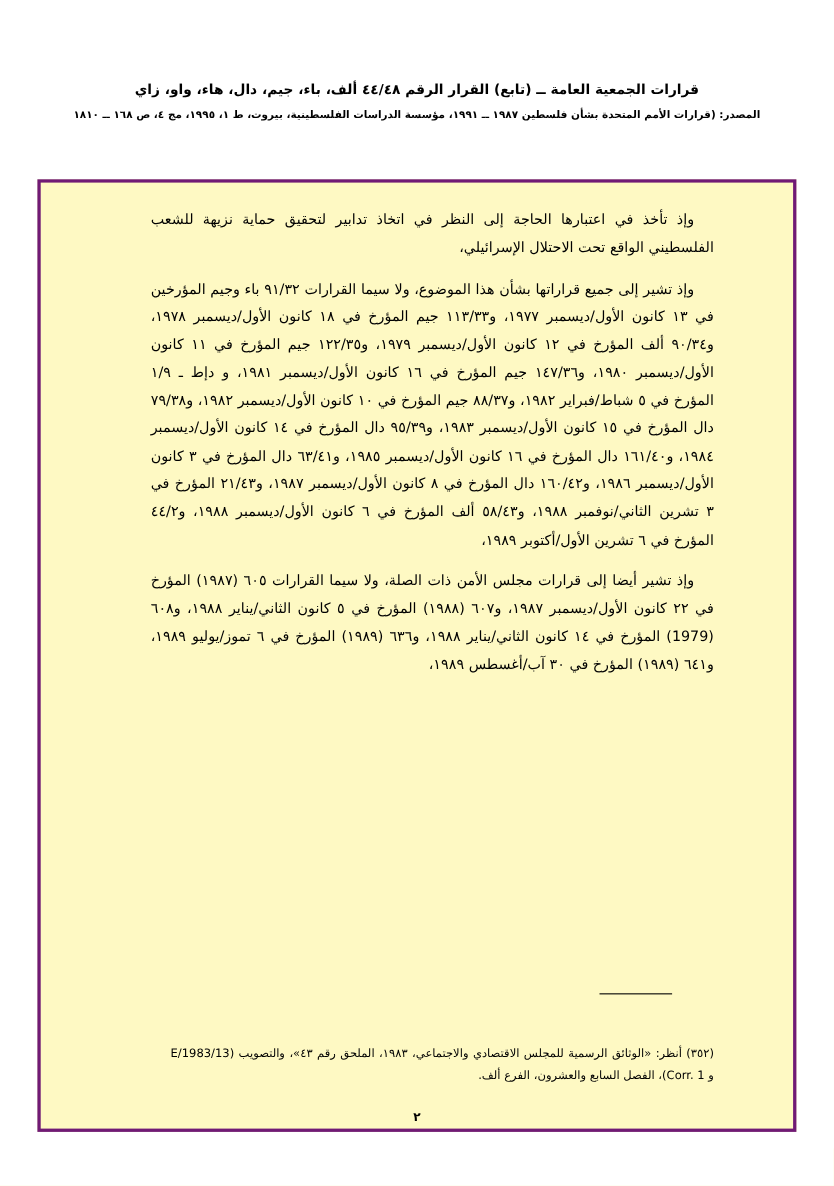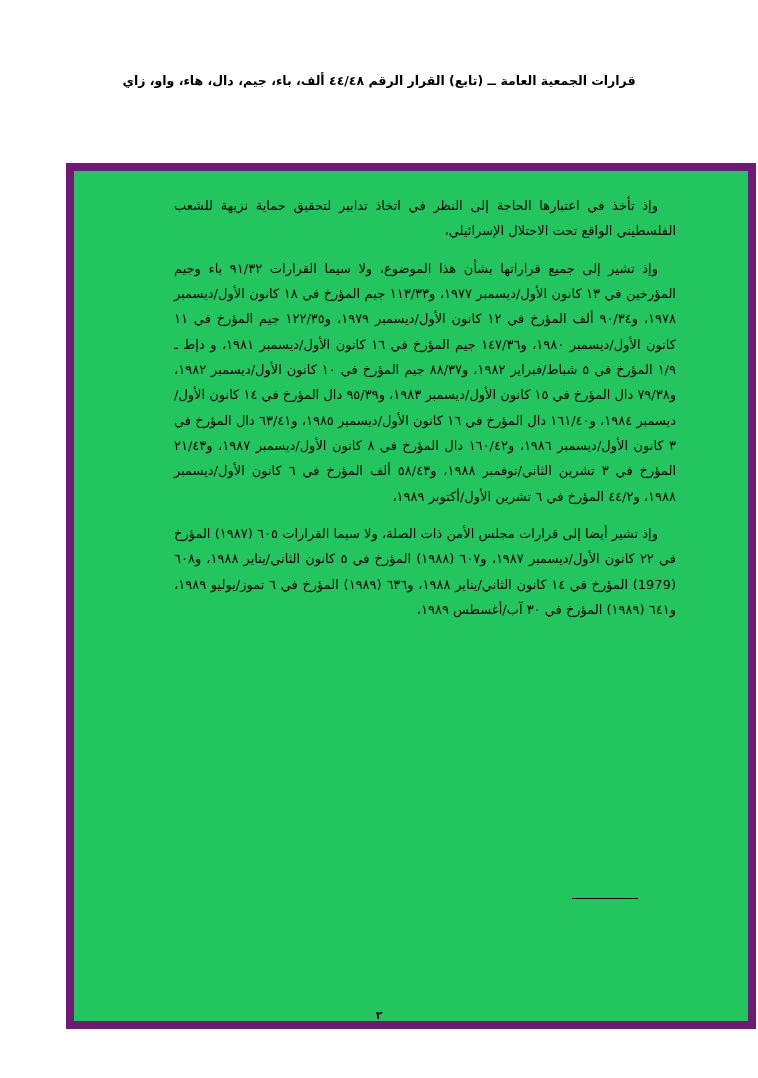--- a/index.html
+++ b/index.html
@@ -36,24 +36,23 @@
     color: #000;
     margin-top: 7px;
     line-height: 1.5;
   }
   .frame {
     position: absolute;
     top: 163px;
     left: 34px;
     width: 690px;
     height: 866px;
-    border: 8px solid #701a75;
+    border: 3px solid #701a75;
     box-sizing: border-box;
-    background: #22c55e;
-    margin-left: 32px;
+    background: #fef9c3;
   }
   .content {
     position: absolute;
     top: 22px;
     right: 0;
     left: 0;
     padding: 0 72px 0 100px;
   }
   .para {
     font-size: 13px;
@@ -95,26 +94,28 @@
     font-weight: bold;
   }
 </style>
 </head>
 <body>
 
 <div class="page">
 
   <div class="header-block">
     <div class="doc-title">قرارات الجمعية العامة ــ (تابع) القرار الرقم ٤٤/٤٨ ألف، باء، جيم، دال، هاء، واو، زاي</div>
+    <div class="doc-source">المصدر: (قرارات الأمم المتحدة بشأن فلسطين ١٩٨٧ ــ ١٩٩١، مؤسسة الدراسات الفلسطينية، بيروت، ط ١، ١٩٩٥، مج ٤، ص ١٦٨ ــ ١٨١٠</div>
   </div>
 
   <div class="frame">
     <div class="content">
       <p class="para indent-first">وإذ تأخذ في اعتبارها الحاجة إلى النظر في اتخاذ تدابير لتحقيق حماية نزيهة للشعب الفلسطيني الواقع تحت الاحتلال الإسرائيلي،</p>
       <p class="para indent-first">وإذ تشير إلى جميع قراراتها بشأن هذا الموضوع، ولا سيما القرارات ٩١/٣٢ باء وجيم المؤرخين في ١٣ كانون الأول/ديسمبر ١٩٧٧، و١١٣/٣٣ جيم المؤرخ في ١٨ كانون الأول/ديسمبر ١٩٧٨، و٩٠/٣٤ ألف المؤرخ في ١٢ كانون الأول/ديسمبر ١٩٧٩، و١٢٢/٣٥ جيم المؤرخ في ١١ كانون الأول/ديسمبر ١٩٨٠، و١٤٧/٣٦ جيم المؤرخ في ١٦ كانون الأول/ديسمبر ١٩٨١، و دإط ـ ١/٩ المؤرخ في ٥ شباط/فبراير ١٩٨٢، و٨٨/٣٧ جيم المؤرخ في ١٠ كانون الأول/ديسمبر ١٩٨٢، و٧٩/٣٨ دال المؤرخ في ١٥ كانون الأول/ديسمبر ١٩٨٣، و٩٥/٣٩ دال المؤرخ في ١٤ كانون الأول/ديسمبر ١٩٨٤، و١٦١/٤٠ دال المؤرخ في ١٦ كانون الأول/ديسمبر ١٩٨٥، و٦٣/٤١ دال المؤرخ في ٣ كانون الأول/ديسمبر ١٩٨٦، و١٦٠/٤٢ دال المؤرخ في ٨ كانون الأول/ديسمبر ١٩٨٧، و٢١/٤٣ المؤرخ في ٣ تشرين الثاني/نوفمبر ١٩٨٨، و٥٨/٤٣ ألف المؤرخ في ٦ كانون الأول/ديسمبر ١٩٨٨، و٤٤/٢ المؤرخ في ٦ تشرين الأول/أكتوبر ١٩٨٩،</p>
       <p class="para indent-first">وإذ تشير أيضا إلى قرارات مجلس الأمن ذات الصلة، ولا سيما القرارات ٦٠٥ (١٩٨٧) المؤرخ في ٢٢ كانون الأول/ديسمبر ١٩٨٧، و٦٠٧ (١٩٨٨) المؤرخ في ٥ كانون الثاني/يناير ١٩٨٨، و٦٠٨ (1979) المؤرخ في ١٤ كانون الثاني/يناير ١٩٨٨، و٦٣٦ (١٩٨٩) المؤرخ في ٦ تموز/يوليو ١٩٨٩، و٦٤١ (١٩٨٩) المؤرخ في ٣٠ آب/أغسطس ١٩٨٩،</p>
     </div>
 
     <div class="footnote-rule"></div>
+    <div class="footnote">(٣٥٢) أنظر: «الوثائق الرسمية للمجلس الاقتصادي والاجتماعي، ١٩٨٣، الملحق رقم ٤٣»، والتصويب (E/1983/13 و Corr. 1)، الفصل السابع والعشرون، الفرع ألف.</div>
   </div>
 
   <div class="page-number">٢</div>
 </div>
 
 </body></html>

